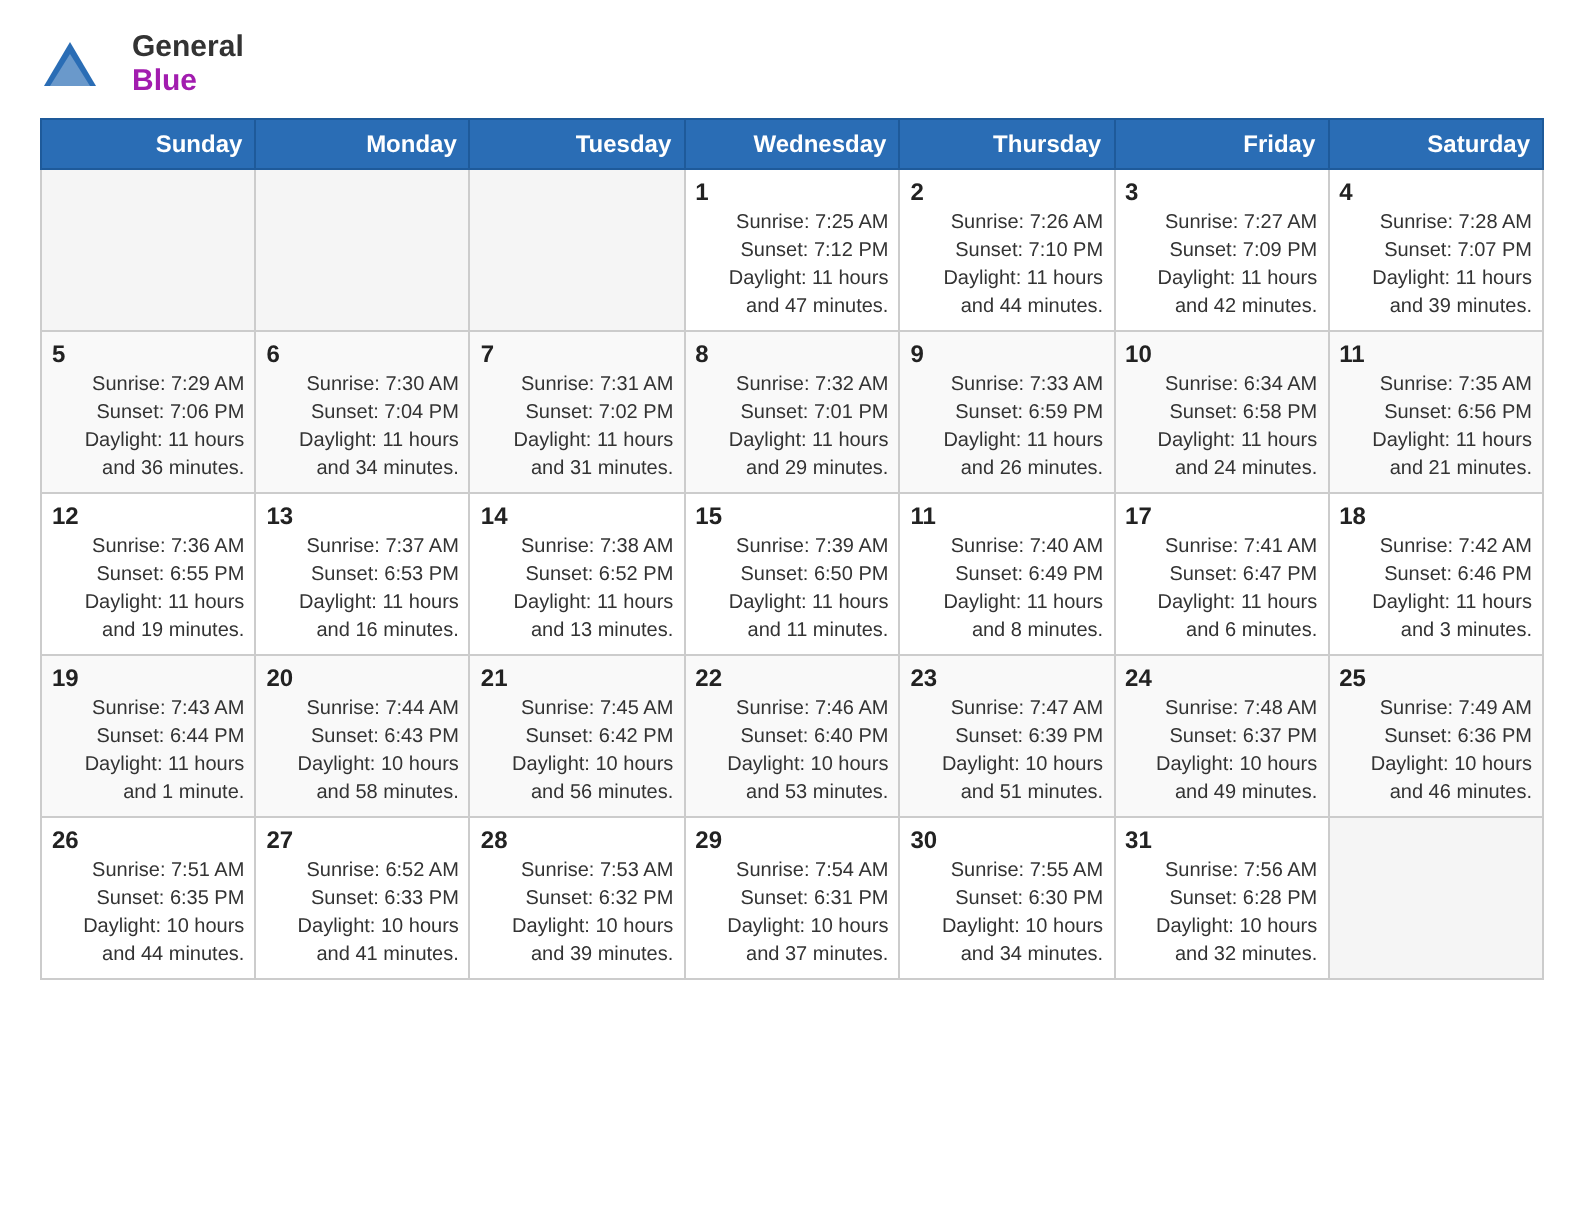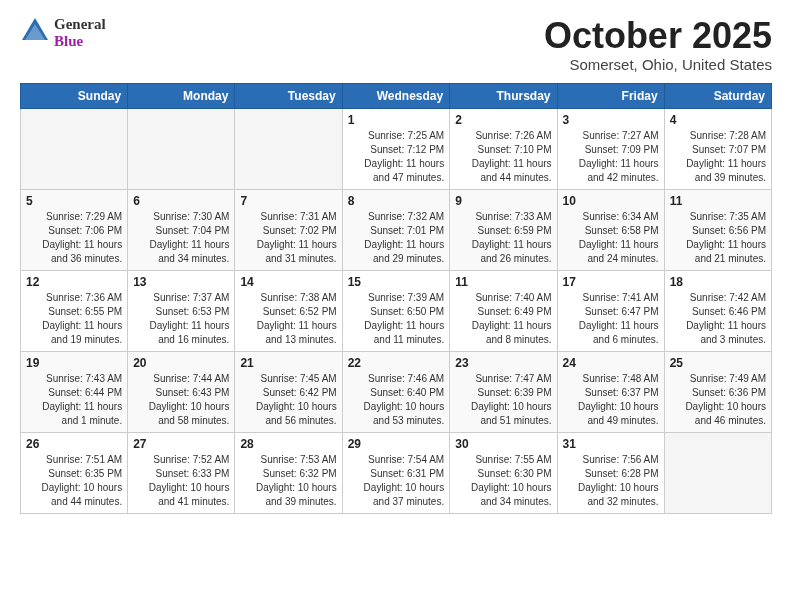--- a/index.html
+++ b/index.html
@@ -11,23 +11,22 @@
       padding: 16px 20px;
     }
     .header-area {
       display: flex;
       justify-content: space-between;
       align-items: flex-start;
       margin-bottom: 10px;
     }
     .logo {
       display: flex;
-      align-items: flex-start;
-      gap: 4px;
-      font-family: Liberation Serif, serif;
+      align-items: flex-end;
+      gap: 16px;
     }
     .logo-text {
       display: flex;
       flex-direction: column;
       line-height: 1.1;
     }
     .logo-general {
       font-size: 15px;
       font-weight: bold;
       color: #333;
@@ -105,24 +104,20 @@
   <div class="logo">
     <svg class="logo-icon" viewBox="0 0 30 30">
       <polygon points="15,2 28,24 2,24" fill="#2a6db5"></polygon>
       <polygon points="15,8 25,24 5,24" fill="#fff" opacity="0.3"></polygon>
     </svg>
     <div class="logo-text">
       <span class="logo-general">General</span>
       <span class="logo-blue">Blue</span>
     </div>
   </div>
-  <div class="title-area">
-    <div class="month-title">October 2025</div>
-    <div class="location-title">Somerset, Ohio, United States</div>
-  </div>
 </div>
 
 <table class="calendar">
   <thead>
     <tr>
     <th>Sunday</th>
         <th>Monday</th>
         <th>Tuesday</th>
         <th>Wednesday</th>
         <th>Thursday</th>
@@ -320,21 +315,21 @@
       <tr>
         <td>
           <span class="day-num">26</span>
           <div class="day-info">Sunrise: 7:51 AM
 Sunset: 6:35 PM
 Daylight: 10 hours
 and 44 minutes.</div>
         </td>
         <td>
           <span class="day-num">27</span>
-          <div class="day-info">Sunrise: 7:52 AM
+          <div class="day-info">Sunrise: 6:52 AM
 Sunset: 6:33 PM
 Daylight: 10 hours
 and 41 minutes.</div>
         </td>
         <td>
           <span class="day-num">28</span>
           <div class="day-info">Sunrise: 7:53 AM
 Sunset: 6:32 PM
 Daylight: 10 hours
 and 39 minutes.</div>

